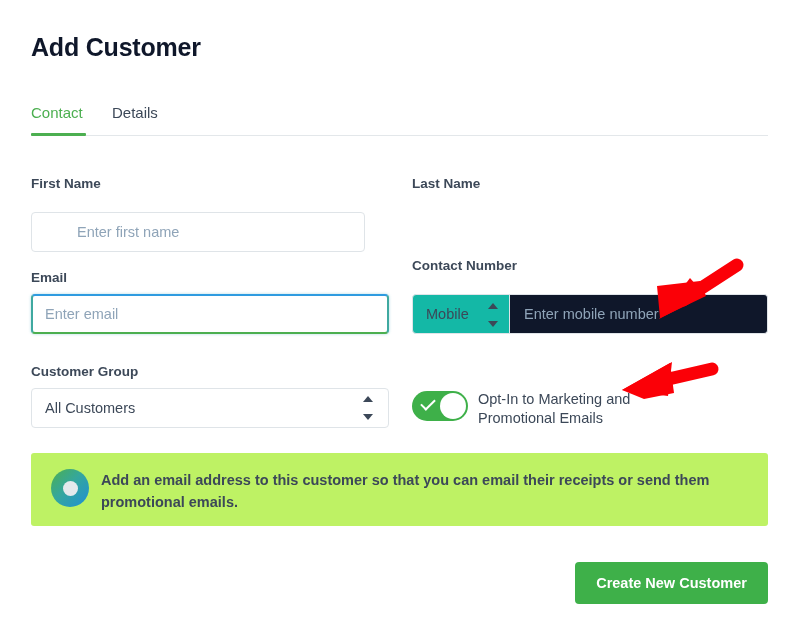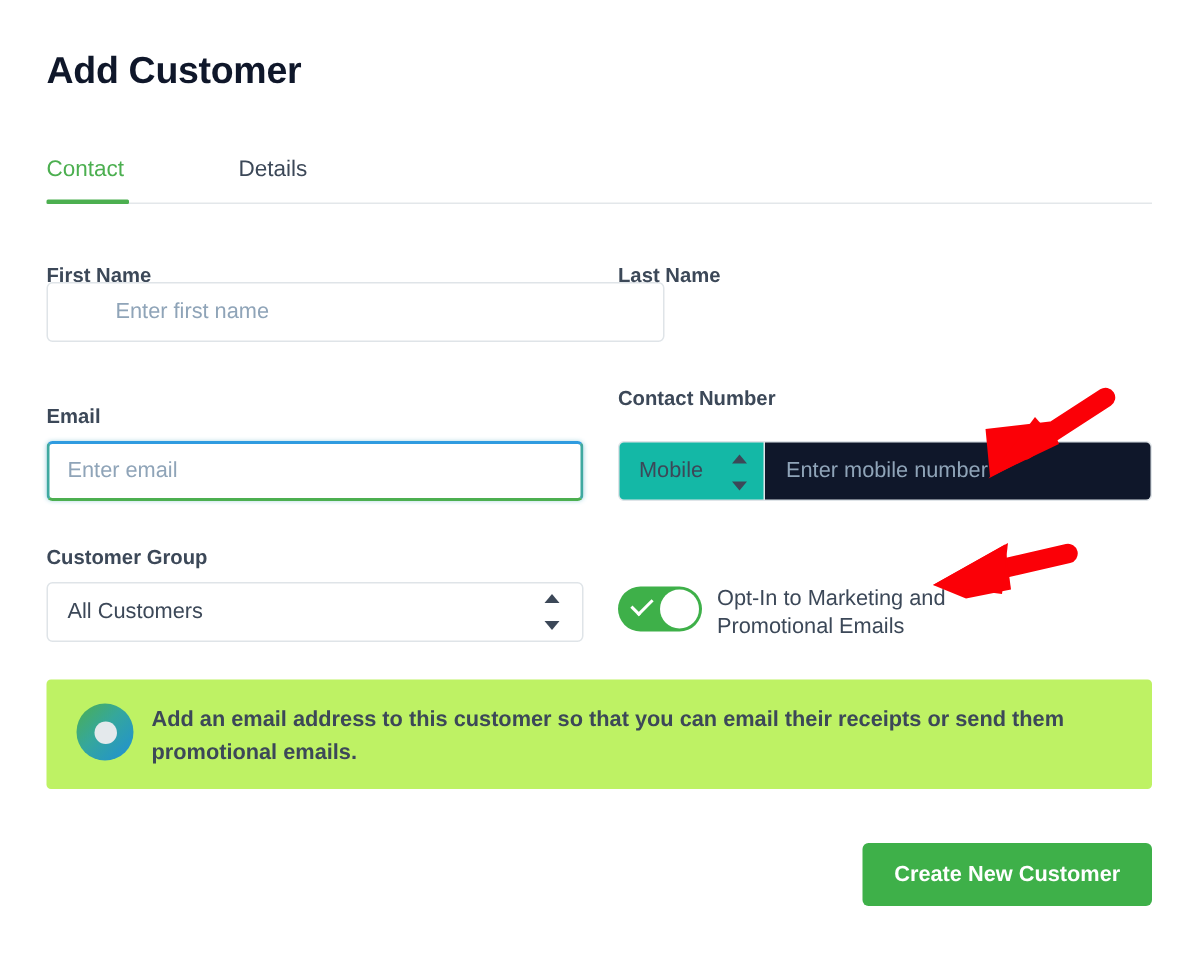--- a/index.html
+++ b/index.html
@@ -46,21 +46,21 @@
   .tab {
     position: absolute;
     top: 0;
     font-size: 15px;
     line-height: 20px;
     padding-bottom: 11px;
     cursor: pointer;
     white-space: nowrap;
   }
   .tab-contact { left: 0; color: #4caf50; }
-  .tab-details { left: 81px; color: #3c4858; margin-left: 47px; }
+  .tab-details { left: 81px; color: #3c4858; }
 
   .tab-underline-track {
     position: absolute;
     left: 0;
     top: 32px;
     width: 737px;
     height: 1px;
     background: #e3e7ea;
   }
   .tab-underline-active {
@@ -101,21 +101,21 @@
     border-left-color: #3fa9a0;
     border-right-color: #3fa9a0;
     box-shadow: 0 0 3px rgba(70,170,190,0.45);
     padding-left: 12px;
   }
   .placeholder { color: #8fa4b8; }
   .value-text { color: #3c4858; }
 
   
   .lbl-first  { left: 31px;  top: 175px; }
-  .in-first   { left: 31px;  top: 188px; width: 412px; height: 40px; padding-left: 45px; }
+  .in-first   { left: 31px;  top: 212px; width: 334px; height: 40px; padding-left: 45px; }
   .lbl-last   { left: 412px; top: 175px; }
   .in-last    { left: 412px; top: 200px; width: 356px; height: 40px; }
 
   
   .lbl-email  { left: 31px;  top: 269px; }
   .in-email   { left: 31px;  top: 294px; width: 358px; height: 40px; }
   .lbl-phone  { left: 412px; top: 257px; }
 
   .phone-group {
     position: absolute;

